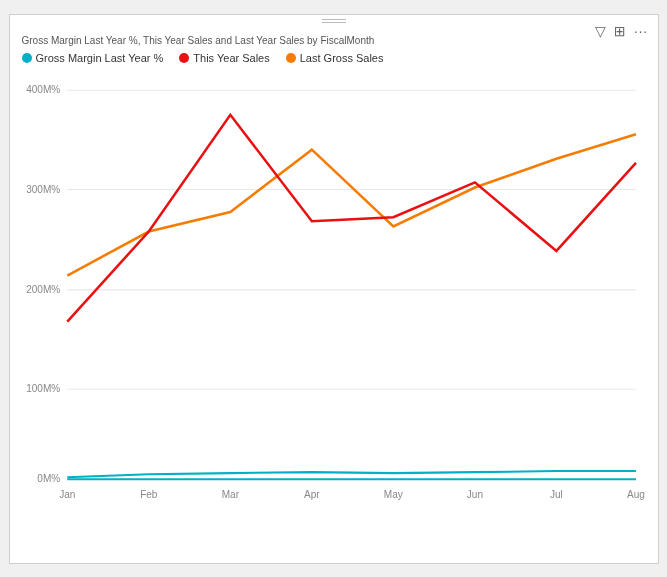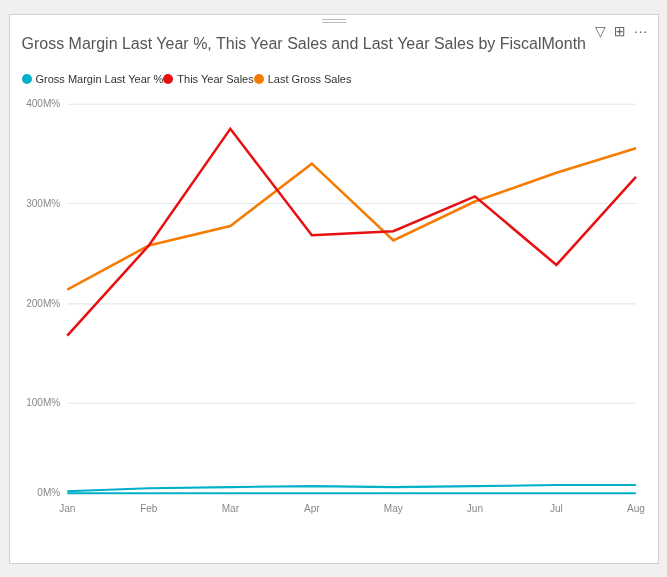--- a/index.html
+++ b/index.html
@@ -44,29 +44,30 @@
       display: flex;
       align-items: center;
       gap: 8px;
     }
     .toolbar-icon {
       color: #666;
       font-size: 14px;
       cursor: pointer;
     }
     .chart-title {
-      font-size: 16px;
+      font-size: 10px;
       color: #555;
       margin-top: 10px;
-      margin-bottom: 20px;
+      margin-bottom: 6px;
     }
     .legend {
       display: flex;
       align-items: center;
-      margin-bottom: 9px;
+      gap: 16px;
+      margin-bottom: 16px;
       font-size: 11px;
       color: #333;
     }
     .legend-item {
       display: flex;
       align-items: center;
       gap: 4px;
     }
     .legend-dot {
       width: 10px;

